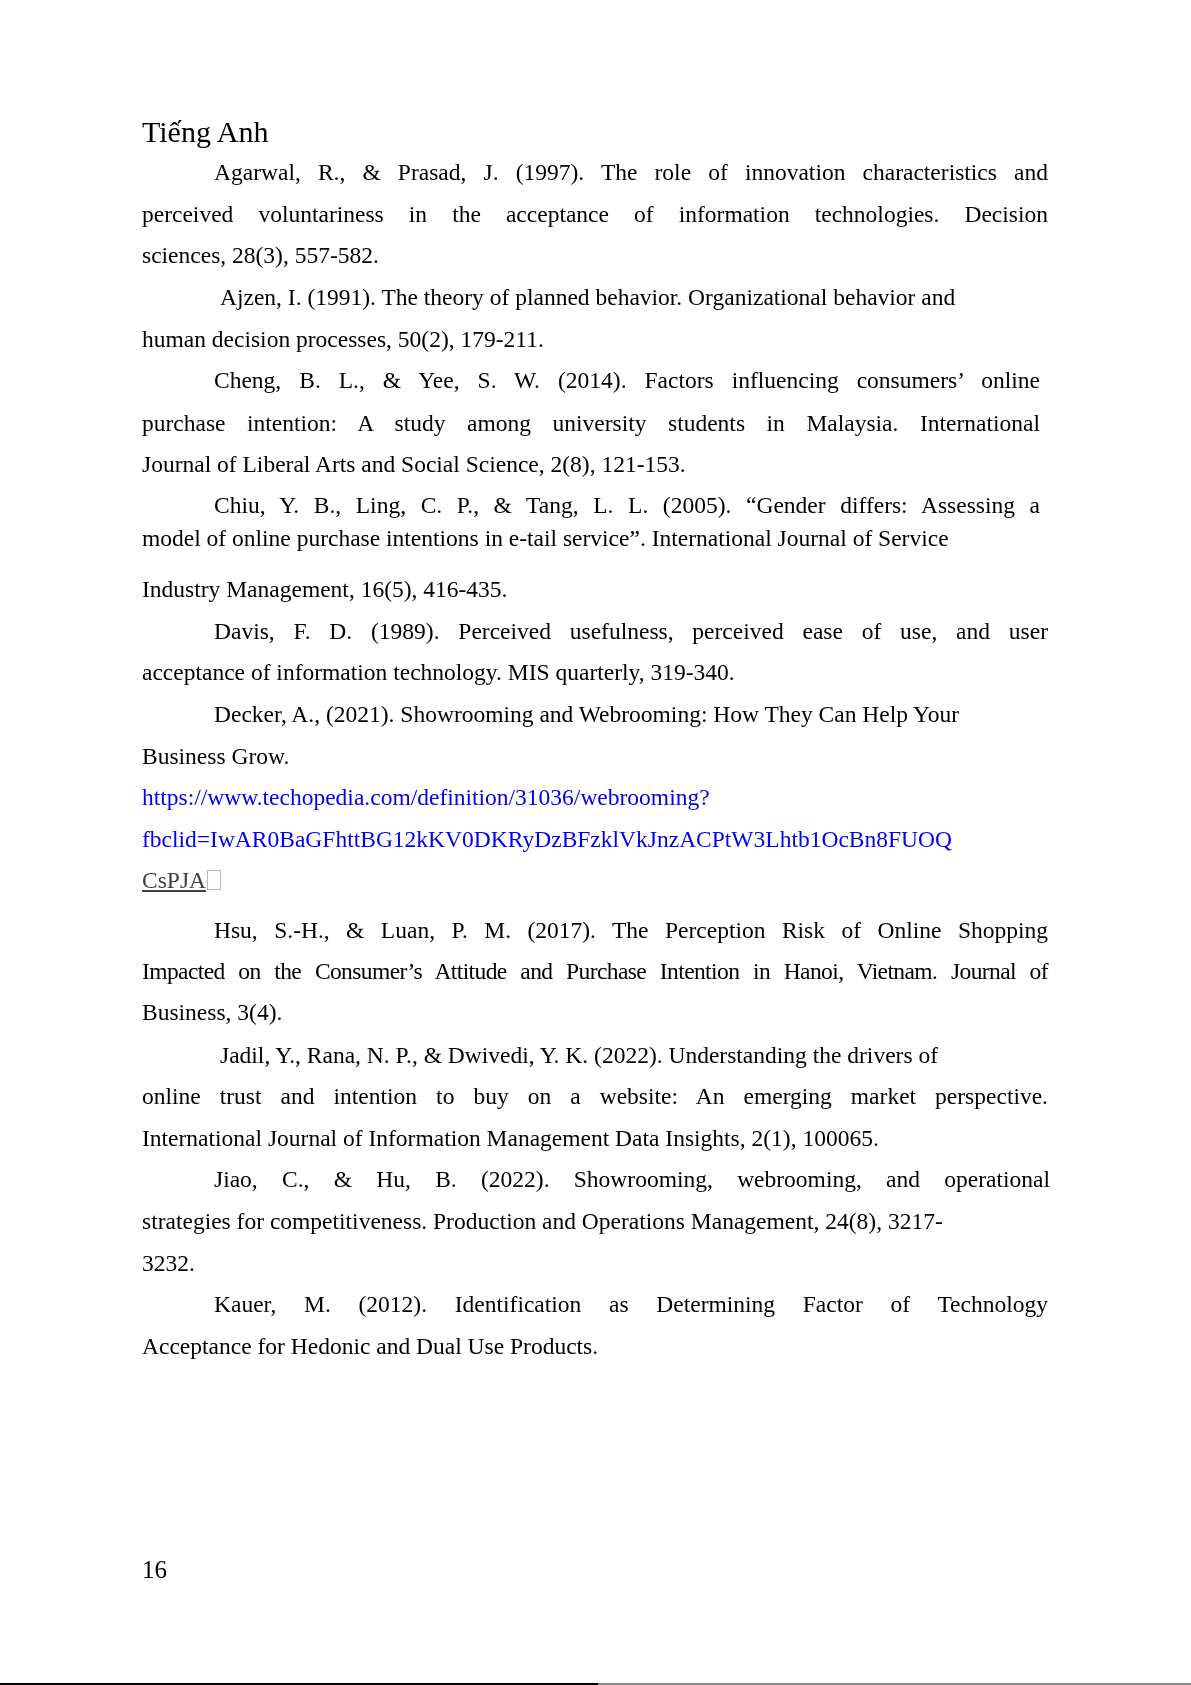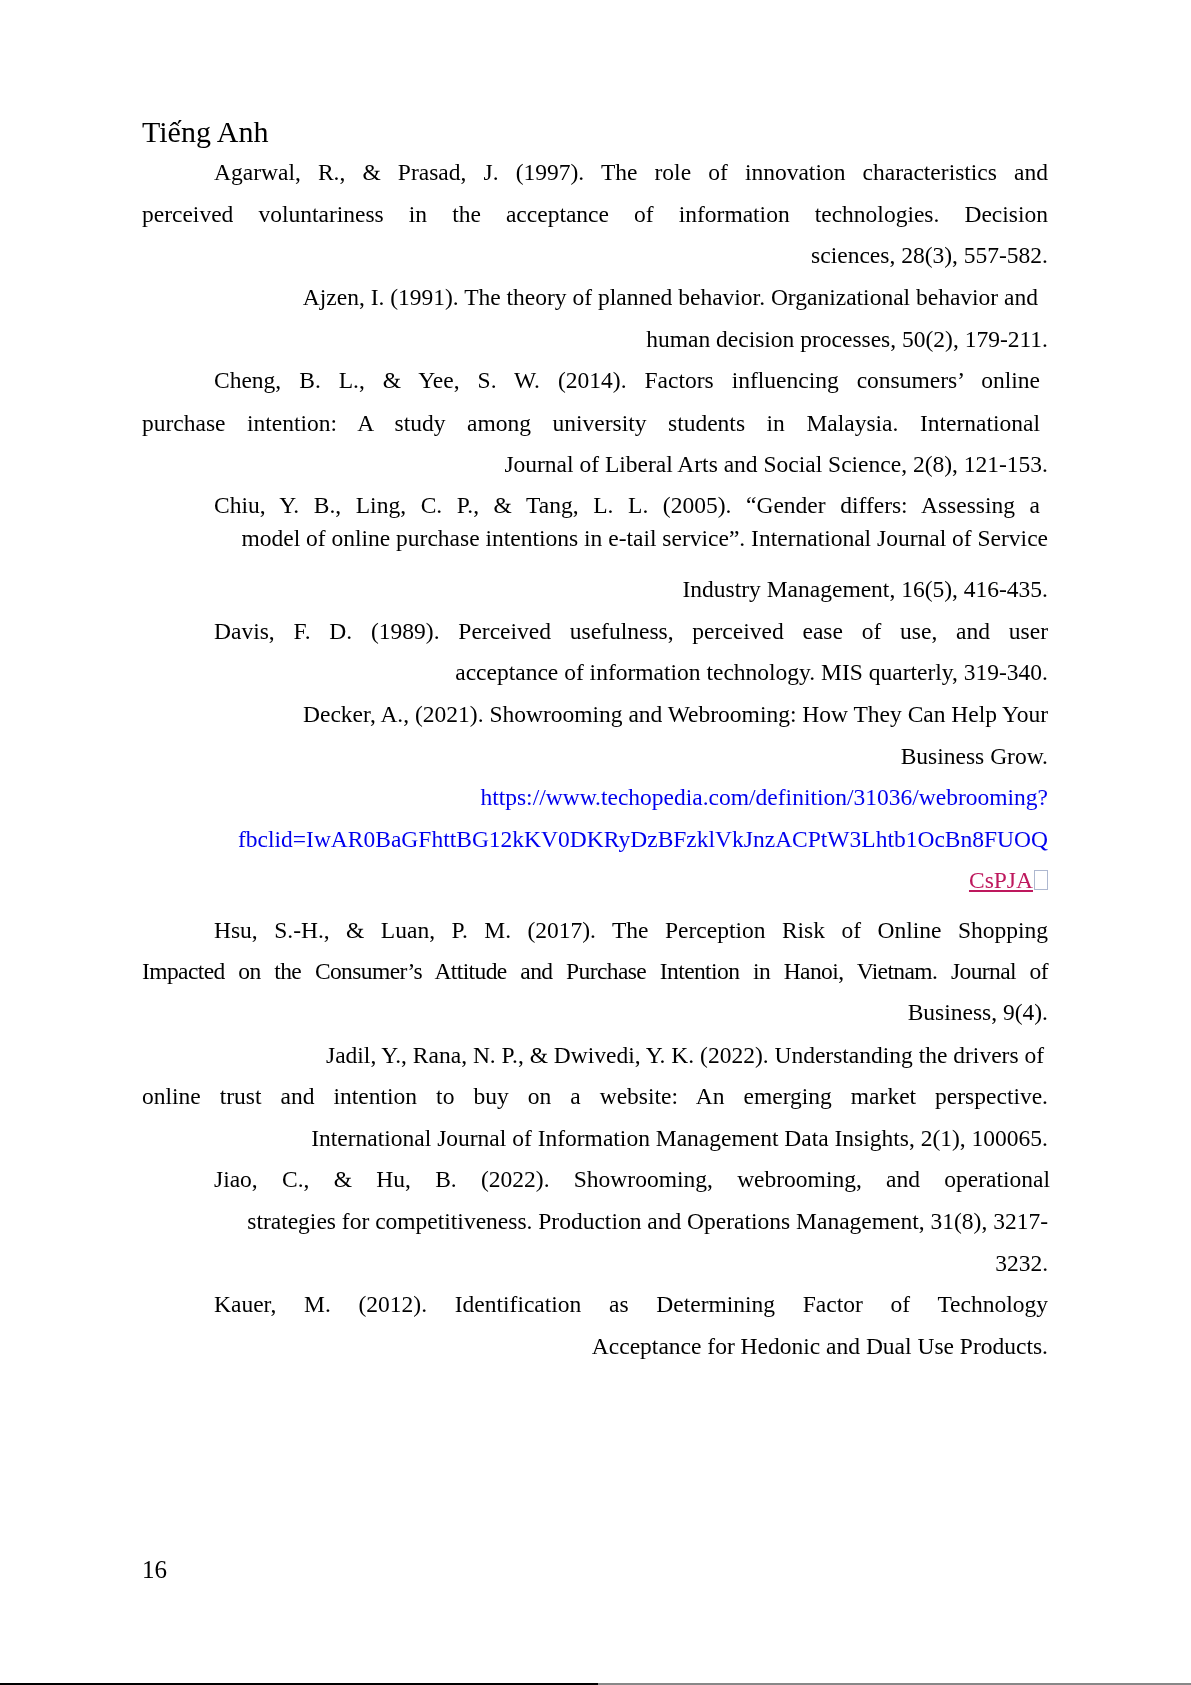--- a/index.html
+++ b/index.html
@@ -1,21 +1,21 @@
 <!DOCTYPE html>
 <html><head>
 <meta charset="utf-8">
 <style>
   html, body { margin: 0; padding: 0; background: #ffffff; }
   body { width: 1191px; height: 1685px; position: relative; overflow: hidden;
          font-family: "Liberation Serif", "DejaVu Serif", serif; color: #000; }
   .page { position: absolute; left: 0; top: 0; width: 1191px; height: 1685px; }
   .heading { position: absolute; left: 142px; top: 112px; font-size: 30px; line-height: 40px; white-space: nowrap; }
   .line { position: absolute; left: 142px; width: 906px; font-size: 23.5px; line-height: 30px;
-          white-space: nowrap; text-align: right; }
+          white-space: nowrap; }
   .line.just { text-align: justify; text-align-last: justify; }
   .line.indent { left: 214px; width: 834px; }
   .line.indent2 { left: 220px; width: 818px; }
   .line.link { color: #0000ee; }
   .link-tail { display: inline-block; width: 14px; height: 20px; border: 1px solid #aeb8d0; vertical-align: -2px; margin-left: 1px; box-sizing: border-box; }
   .page-number { position: absolute; left: 142px; top: 1555px; font-size: 25px; line-height: 30px; }
   .bottom-bar { position: absolute; left: 0; top: 1683px; height: 2px; width: 1191px; background: #888; }
   .bottom-bar .dark { position: absolute; left: 0; top: 0; height: 2px; width: 598px; background: #000; }
 </style>
 </head>
@@ -41,33 +41,33 @@
   <div class="line" style="top:574px">Industry Management, 16(5), 416-435.</div>
 
   <div class="line indent just" style="top:616px">Davis, F. D. (1989). Perceived usefulness, perceived ease of use, and user</div>
   <div class="line" style="top:657px">acceptance of information technology. MIS quarterly, 319-340.</div>
 
   <div class="line indent" style="top:699px">Decker, A., (2021). Showrooming and Webrooming: How They Can Help Your</div>
   <div class="line" style="top:741px">Business Grow.</div>
   <div class="line link" style="top:782px">https://www.techopedia.com/definition/31036/webrooming?</div>
   <div class="line link" style="top:824px">fbclid=IwAR0BaGFhttBG12kKV0DKRyDzBFzklVkJnzACPtW3Lhtb1OcBn8FUOQ</div>
   <div class="line" style="top:865px">
-    <span class="link-text" style="color:#be185d; text-decoration:underline;margin-top:6px;">CsPJA</span><span class="link-tail"></span>
+    <span class="link-text" style="color:#404040; text-decoration:underline;margin-top:6px;">CsPJA</span><span class="link-tail"></span>
   </div>
 
   <div class="line indent just" style="top:915px">Hsu, S.-H., &amp; Luan, P. M. (2017). The Perception Risk of Online Shopping</div>
   <div class="line just" style="top:956px; letter-spacing:-0.6px">Impacted on the Consumer’s Attitude and Purchase Intention in Hanoi, Vietnam. Journal of</div>
-  <div class="line" style="top:997px">Business, 9(4).</div>
+  <div class="line" style="top:997px">Business, 3(4).</div>
 
   <div class="line indent2" style="top:1040px; width:824px">Jadil, Y., Rana, N. P., &amp; Dwivedi, Y. K. (2022). Understanding the drivers of</div>
   <div class="line just" style="top:1081px">online trust and intention to buy on a website: An emerging market perspective.</div>
   <div class="line" style="top:1123px">International Journal of Information Management Data Insights, 2(1), 100065.</div>
 
   <div class="line indent just" style="top:1164px; width:836px">Jiao, C., &amp; Hu, B. (2022). Showrooming, webrooming, and operational</div>
-  <div class="line" style="top:1206px">strategies for competitiveness. Production and Operations Management, 31(8), 3217-</div>
+  <div class="line" style="top:1206px">strategies for competitiveness. Production and Operations Management, 24(8), 3217-</div>
   <div class="line" style="top:1248px">3232.</div>
 
   <div class="line indent just" style="top:1289px">Kauer, M. (2012). Identification as Determining Factor of Technology</div>
   <div class="line" style="top:1331px">Acceptance for Hedonic and Dual Use Products.</div>
 
   <div class="page-number">16</div>
 
   <div class="bottom-bar">
     <div class="dark"></div>
   </div>

